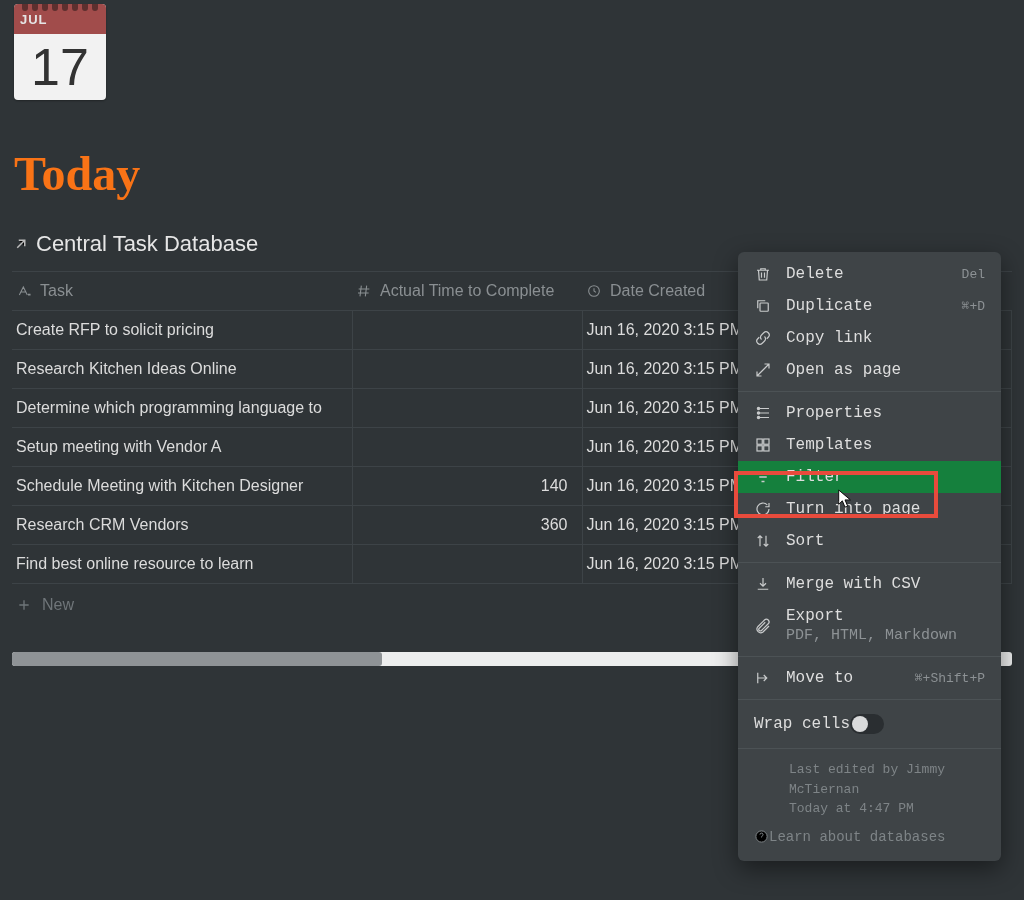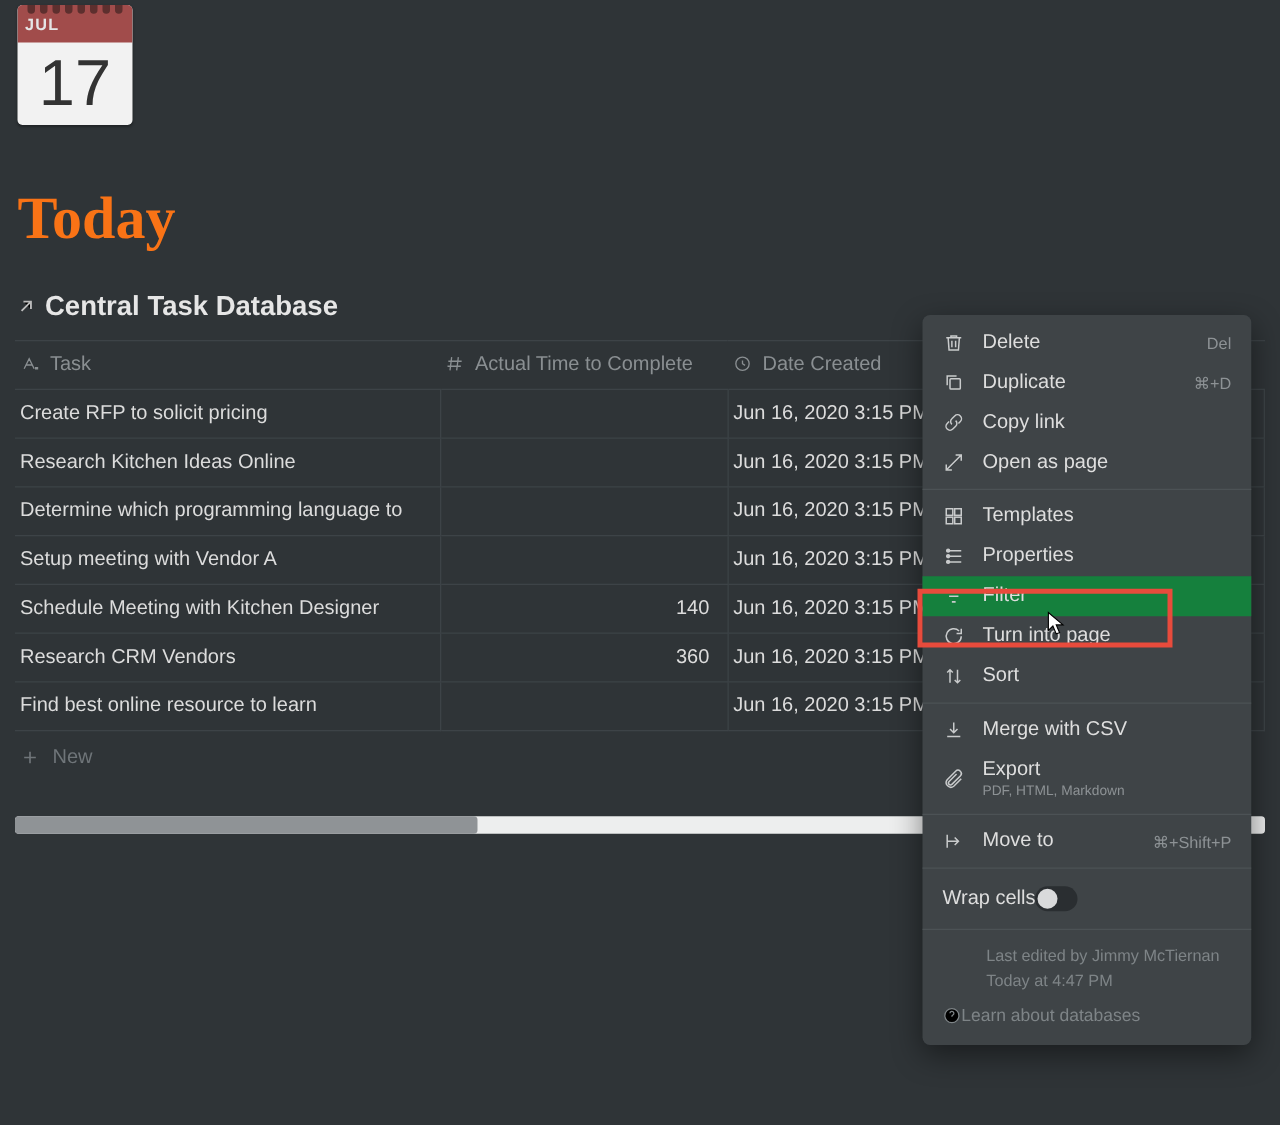--- a/index.html
+++ b/index.html
@@ -5,43 +5,43 @@
   * { box-sizing: border-box; margin: 0; padding: 0; }
   html, body { width: 1024px; height: 900px; background: #2f3437; font-family: -apple-system, "Segoe UI", Helvetica, Arial, sans-serif; color: #e6e6e6; overflow: hidden; }
   .page { padding: 0 12px; }
   .cal-icon { display:inline-block; margin-top: 4px; margin-left: 2px; width: 92px; height: 96px; background: #f2f2f2; border-radius: 4px; overflow: hidden; box-shadow: 0 1px 2px rgba(0,0,0,.3); position: relative; }
   .cal-top { background:#a14c4b; height:30px; position:relative; }
   .cal-month { position:absolute; left:6px; top:8px; font-size:13px; font-weight:700; color:#e5e5e5; letter-spacing:1px; }
   .cal-rings { position:absolute; top:-5px; left:0; right:0; height:12px; display:flex; justify-content:space-around; padding:0 6px; }
   .cal-rings span { width:6px; height:12px; background:#5d2f2e; border-radius:3px; display:block; }
   .cal-day { font-size:52px; font-weight:400; color:#333; text-align:center; line-height:66px; }
   h1.title { font-size:48px; font-weight:800; color:#f97316; margin: 42px 0 30px 2px; font-family: Liberation Serif, serif; }
-  .db-link { display:flex; align-items:center; gap:6px; font-size:22px; font-weight:700; color:#e6e6e6; margin-bottom:14px;text-align:center; }
+  .db-link { display:flex; align-items:center; gap:6px; font-size:22px; font-weight:400; color:#e6e6e6; margin-bottom:14px;text-align:center; }
   .db-link svg { width:18px; height:18px; stroke:#bbb; }
   table.db { width: 100%; border-collapse: collapse; font-size:16px; color:#dcdcdc; table-layout: fixed; }
   table.db th { text-align:left; font-weight:400; color:#8a8f92; padding:10px 8px 10px 4px; border-bottom:1px solid #3d4347; border-top:1px solid #3d4347; white-space:nowrap; overflow:hidden; }
-  table.db th .hdr { display:flex; gap:8px; }
+  table.db th .hdr { display:flex; align-items:center; gap:8px; }
   table.db th svg { width:16px; height:16px; stroke:#8a8f92; fill:none; }
   table.db td { padding:10px 8px 10px 4px; border-bottom:1px solid #3d4347; border-right:1px solid #3d4347; white-space:nowrap; overflow:hidden; }
   table.db td.num { text-align:right; padding-right:14px; }
   table.db col.c1 { width: 340px; }
   table.db col.c2 { width: 230px; }
   table.db col.c3 { width: auto; }
   .new-row { display:flex; align-items:center; gap:10px; color:#6f7579; padding:12px 4px; font-size:16px; }
   .new-row svg { width:16px; height:16px; stroke:#6f7579; }
   .scrolltrack { position: relative; height: 14px; background:#edeeee; border-radius:3px; margin-top: 26px; }
   .scrollthumb { position:absolute; left:0; top:0; height:14px; width:370px; background:#8f9396; border-radius:3px; }
 
   
-  .menu { position:absolute; top:252px; left:738px; width:263px; background:#3f4447; border-radius:6px; box-shadow:0 8px 24px rgba(0,0,0,.45); padding:6px 0; font-size:16px; color:#dedede; }
+  .menu { position:absolute; top:252px; left:738px; width:263px; background:#3f4447; border-radius:6px; box-shadow:0 8px 24px rgba(0,0,0,.45); padding:6px 0; font-size:16px; color:#dedede;font-family:Liberation Mono, monospace; }
   .menu .item { display:flex; align-items:center; gap:14px; padding:7px 16px; cursor:default; position:relative; }
   .menu .item:hover, .menu .item.hover { background:#15803d; }
   .menu .item svg { width:18px; height:18px; stroke:#c9cbcc; fill:none; flex:0 0 18px; }
   .menu .item .lbl { flex:1; }
-  .menu .item .sub { display:block; font-size:11px; color:#8d9295; margin-top:2px; }
+  .menu .item .sub { display:block; font-size:15px; color:#8d9295; margin-top:2px; }
   .menu .item .kbd { font-size:13px; color:#8d9295; }
   .menu hr { border:0; border-top:1px solid #4c5255; margin:5px 0; }
   .menu .toggle-row { display:flex; align-items:center; justify-content:flex-start; padding:9px 16px; }
   .toggle { width:34px; height:20px; background:#2a2e31; border-radius:11px; position:relative; }
   .toggle .knob { position:absolute; left:2px; top:2px; width:16px; height:16px; background:#d9dadb; border-radius:50%; }
   .menu .meta { padding:6px 16px 2px; font-size:13px; color:#7e8487; line-height:1.5;margin-left:35px; }
   .menu .learn { display:flex; align-items:center; padding:8px 16px 10px; font-size:14px; color:#7e8487; }
   .menu .learn svg { width:15px; height:15px; stroke:#7e8487; }
   .highlight-box { position:absolute; border:4px solid #e84b3c; pointer-events:none; top:471px; left:734px; width:204px; height:47px; }
   .cursor { position:absolute; top:488px; left:836px; width:18px; height:22px; }
@@ -187,35 +187,35 @@
   </div>
   <div class="item">
     <svg viewBox="0 0 24 24" stroke-width="1.6">
         <path d="M14 4 H20 V10 M20 4 L12 12 M10 20 H4 V14 M4 20 L12 12"></path>
       </svg>
     <span class="lbl">Open as page</span>
   </div>
   <hr>
   <div class="item">
     <svg viewBox="0 0 24 24" stroke-width="1.6">
+        <path d="M4 6 H20 M4 12 H20 M4 18 H20"></path>
+        <circle cx="6" cy="6" r="1.5" fill="#c9cbcc"></circle>
+        <circle cx="6" cy="12" r="1.5" fill="#c9cbcc"></circle>
+        <circle cx="6" cy="18" r="1.5" fill="#c9cbcc"></circle>
+      </svg>
+    <span class="lbl">Properties</span>
+  </div>
+  <div class="item">
+    <svg viewBox="0 0 24 24" stroke-width="1.6">
         <rect x="4" y="4" width="7" height="7"></rect>
         <rect x="13" y="4" width="7" height="7"></rect>
         <rect x="4" y="13" width="7" height="7"></rect>
         <rect x="13" y="13" width="7" height="7"></rect>
       </svg>
     <span class="lbl">Templates</span>
-  </div>
-  <div class="item">
-    <svg viewBox="0 0 24 24" stroke-width="1.6">
-        <path d="M4 6 H20 M4 12 H20 M4 18 H20"></path>
-        <circle cx="6" cy="6" r="1.5" fill="#c9cbcc"></circle>
-        <circle cx="6" cy="12" r="1.5" fill="#c9cbcc"></circle>
-        <circle cx="6" cy="18" r="1.5" fill="#c9cbcc"></circle>
-      </svg>
-    <span class="lbl">Properties</span>
   </div>
   <div class="item hover">
     <svg viewBox="0 0 24 24" stroke-width="1.8">
         <path d="M4 6 H20 M7 12 H17 M10 18 H14"></path>
       </svg>
     <span class="lbl">Filter</span>
   </div>
   <div class="item">
     <svg viewBox="0 0 24 24" stroke-width="1.6">
         <path d="M20 12 a8 8 0 1 1 -2.3-5.6 M20 4 V9 H15"></path>

